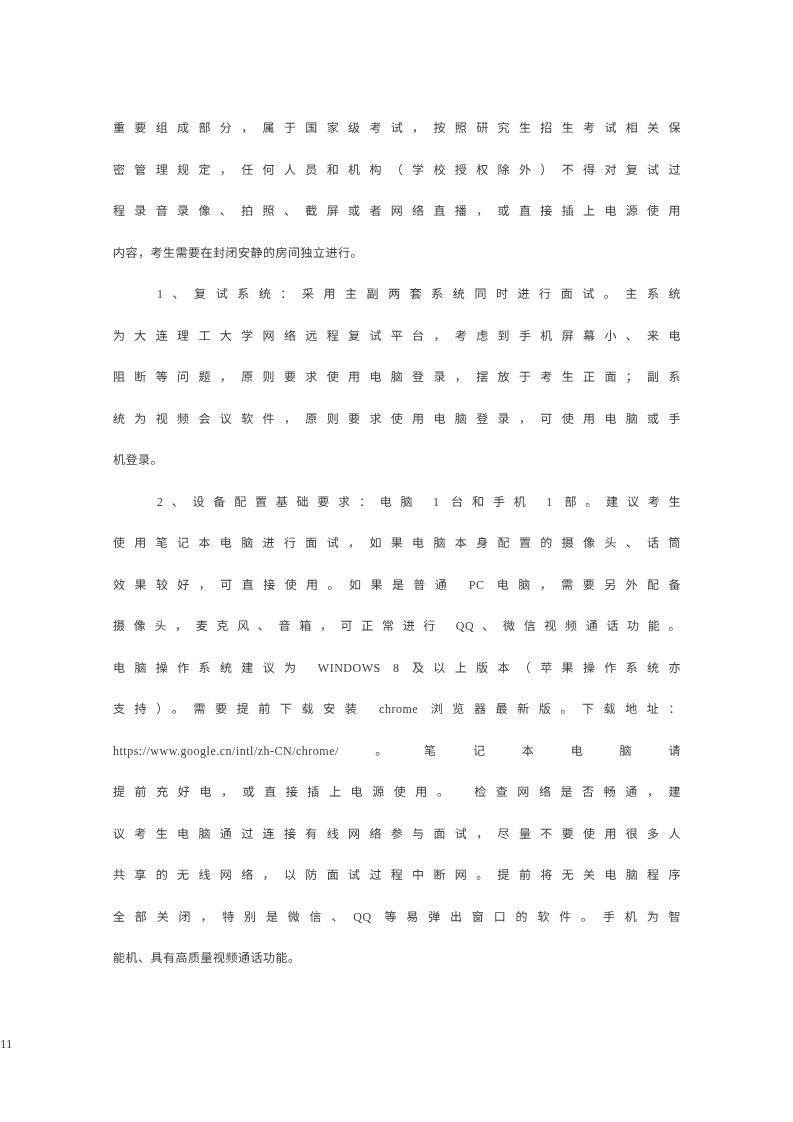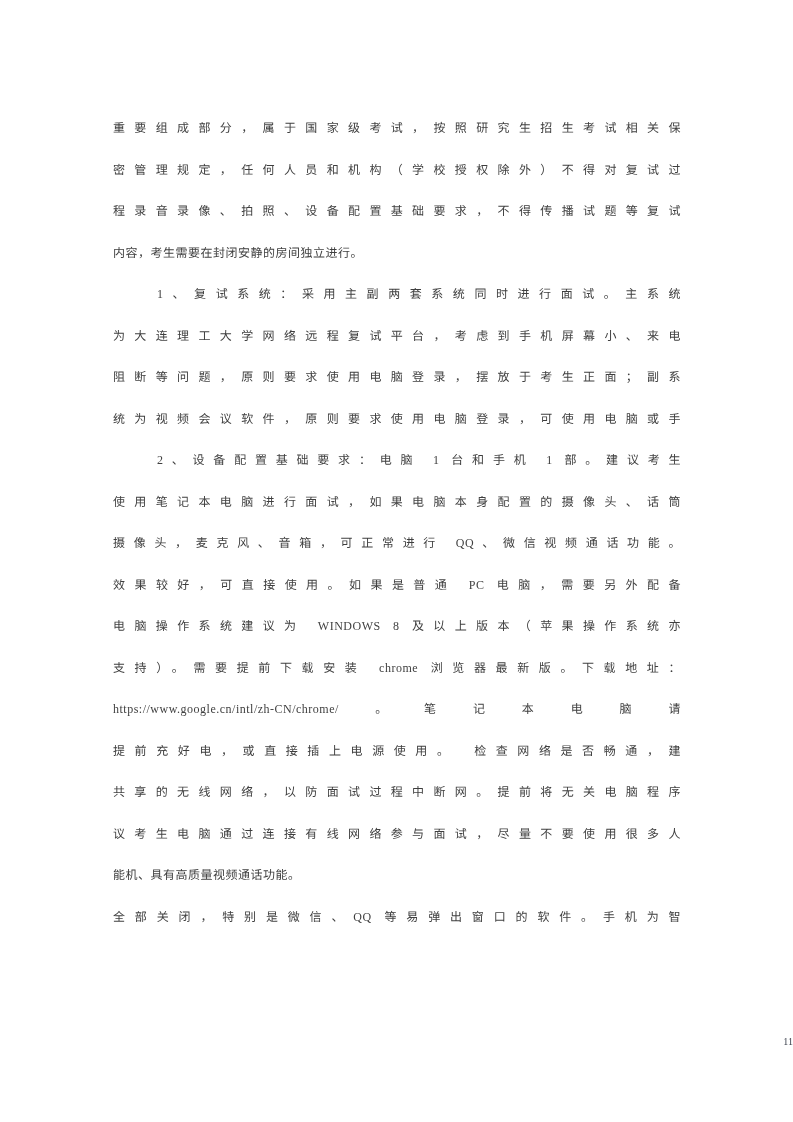--- a/index.html
+++ b/index.html
@@ -39,52 +39,53 @@
     text-indent: 44px;
   }
   .line.no-just {
     text-align-last: left;
   }
   .page-number {
     position: absolute;
     top: 1036px;
     left: 0;
     width: 100%;
-    text-align: right;
-    font-size: 10px;
+    text-align: left;
+    font-size: 13px;
     color: #3f4450;
     font-family: "Liberation Serif", "DejaVu Serif", serif;
   }
 </style>
 </head>
 <body>
 
 <div class="page">
   <div class="body-text">
       <div class="para">
         <div class="line">重要组成部分，属于国家级考试，按照研究生招生考试相关保</div>
         <div class="line">密管理规定，任何人员和机构（学校授权除外）不得对复试过</div>
-        <div class="line">程录音录像、拍照、设备配置基础要求，不得传播试题等复试</div>
+        <div class="line">程录音录像、拍照、截屏或者网络直播，或直接插上电源使用</div>
         <div class="line no-just">内容，考生需要在封闭安静的房间独立进行。</div>
       </div>
       <div class="para">
         <div class="line indent">1、复试系统：采用主副两套系统同时进行面试。主系统</div>
         <div class="line">为大连理工大学网络远程复试平台，考虑到手机屏幕小、来电</div>
         <div class="line">阻断等问题，原则要求使用电脑登录，摆放于考生正面；副系</div>
         <div class="line">统为视频会议软件，原则要求使用电脑登录，可使用电脑或手</div>
+        <div class="line no-just">机登录。</div>
       </div>
       <div class="para">
         <div class="line indent">2、设备配置基础要求：电脑 1 台和手机 1 部。建议考生</div>
         <div class="line">使用笔记本电脑进行面试，如果电脑本身配置的摄像头、话筒</div>
+        <div class="line">效果较好，可直接使用。如果是普通 PC 电脑，需要另外配备</div>
         <div class="line">摄像头，麦克风、音箱，可正常进行 QQ、微信视频通话功能。</div>
-        <div class="line">效果较好，可直接使用。如果是普通 PC 电脑，需要另外配备</div>
         <div class="line">电脑操作系统建议为 WINDOWS 8 及以上版本（苹果操作系统亦</div>
         <div class="line">支持）。需要提前下载安装 chrome 浏览器最新版。下载地址：</div>
         <div class="line">https://www.google.cn/intl/zh-CN/chrome/。笔记本电脑请</div>
         <div class="line">提前充好电，或直接插上电源使用。　检查网络是否畅通，建</div>
+        <div class="line">议考生电脑通过连接有线网络参与面试，尽量不要使用很多人</div>
         <div class="line">共享的无线网络，以防面试过程中断网。提前将无关电脑程序</div>
-        <div class="line">议考生电脑通过连接有线网络参与面试，尽量不要使用很多人</div>
+        <div class="line">全部关闭，特别是微信、QQ 等易弹出窗口的软件。手机为智</div>
         <div class="line no-just">能机、具有高质量视频通话功能。</div>
-        <div class="line">全部关闭，特别是微信、QQ 等易弹出窗口的软件。手机为智</div>
       </div>
     </div>
   <div class="page-number">11</div>
 </div>
 
 </body></html>

